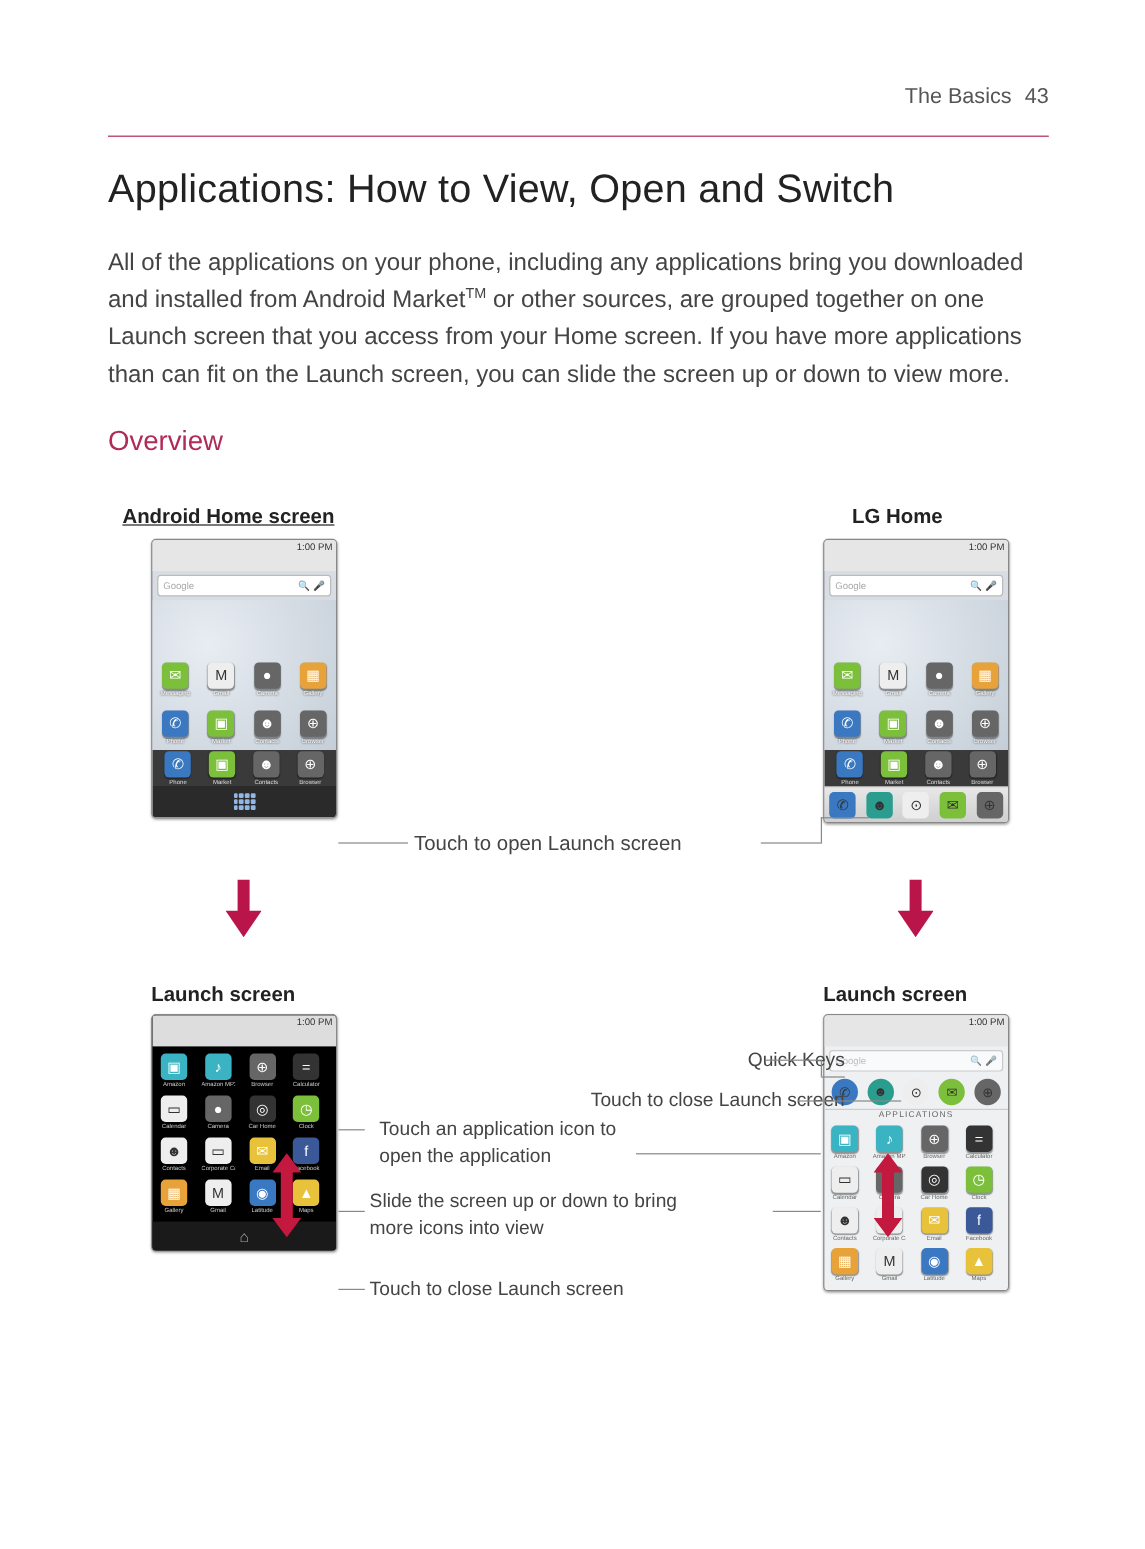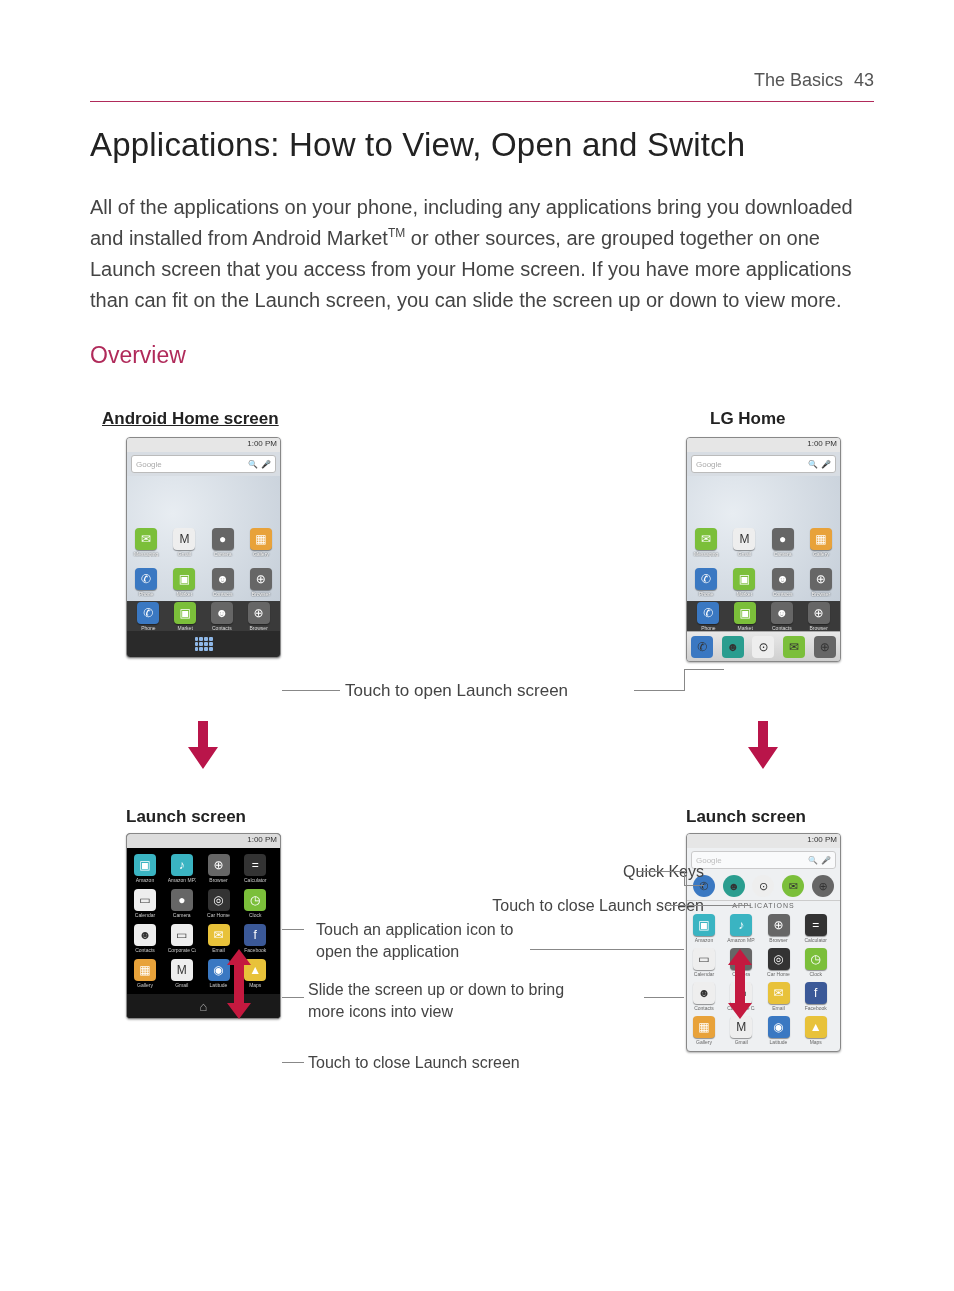--- a/index.html
+++ b/index.html
@@ -7,21 +7,21 @@
     width: 954px;
     height: 1291px;
     background: #fff;
     font-family: Arial, Helvetica, sans-serif;
     color: #333;
     position: relative;
     padding: 70px 80px 0 90px;
   }
   .header-line {
     border-bottom: 1px solid #b02a5a;
-    padding-bottom: 10px;
+    padding-bottom: 22px;
     margin-bottom: 24px;
     text-align: right;
     font-size: 18px;
     color: #555;
   }
   .header-line .pg { margin-left: 6px; }
   h1 {
     font-size: 33px;
     font-weight: normal;
     color: #222;
@@ -41,21 +41,21 @@
     font-weight: normal;
     margin-bottom: 40px;
   }
   .diagram { position: relative; height: 740px; }
   .col-label { position:absolute; font-weight:bold; font-size:17px; color:#222; }
   .phone {
     position:absolute; width:155px; background:#d8dde3;
     border:1px solid #888; border-radius:4px; overflow:hidden;
     box-shadow: 0 1px 2px rgba(0,0,0,.3);
   }
-  .statusbar { height:14px; background:#e6e6e6; font-size:8px; color:#333; text-align:right; padding:1px 3px; }
+  .statusbar { height:26px; background:#e6e6e6; font-size:8px; color:#333; text-align:right; padding:1px 3px; }
   .searchbar { height:18px; margin:3px 4px; background:#fff; border:1px solid #bbb; border-radius:3px; font-size:8px; color:#aaa; padding:2px 4px; display:flex; justify-content:space-between; align-items:center;}
   .wallpaper { height:110px; background: radial-gradient(circle at 30% 30%, #e8edf2, #c5ced8); position:relative; }
   .wallpaper.tall { height: 125px; }
   .icon-row { position:absolute; bottom:4px; left:0; right:0; display:flex; justify-content:space-around; }
   .icon-row2 { position:absolute; bottom:44px; left:0; right:0; display:flex; justify-content:space-around; }
   .app-ic { width:28px; text-align:center; }
   .app-ic .sq { width:22px; height:22px; margin:0 auto 1px; border-radius:4px; display:flex; align-items:center; justify-content:center; font-size:12px; color:#fff; box-shadow:0 1px 1px rgba(0,0,0,.4);}
   .app-ic .lbl { font-size:5px; color:#fff; text-shadow:0 0 2px #000; white-space:nowrap; overflow:hidden;}
   .dock { height:30px; background:#3a3a3a; display:flex; justify-content:space-around; align-items:center; padding:0 3px;}
   .dock .app-ic .lbl { color:#ddd; text-shadow:none; }

